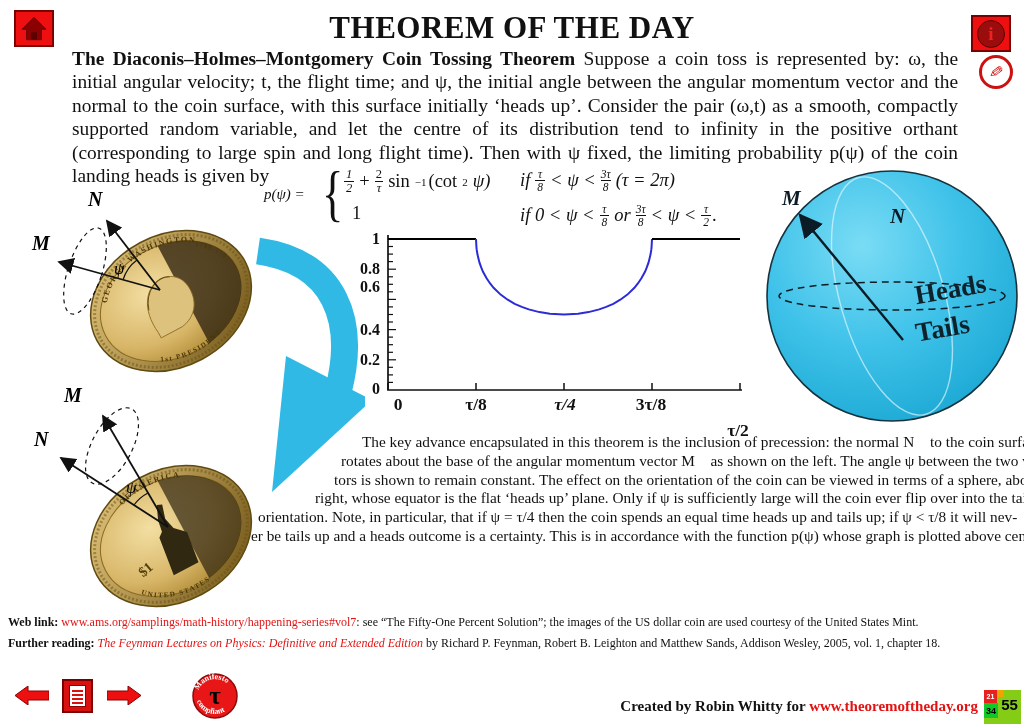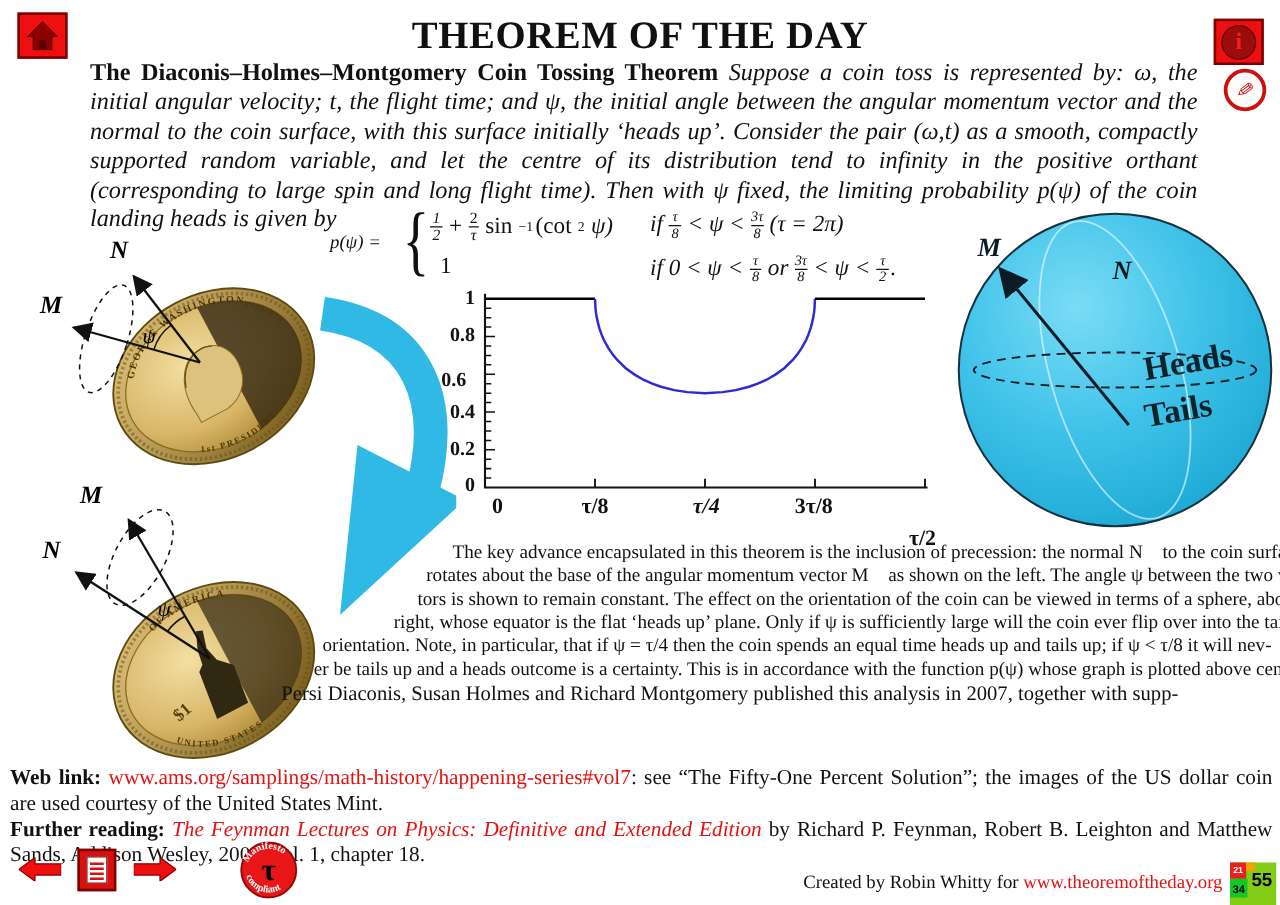--- a/index.html
+++ b/index.html
@@ -4,21 +4,21 @@
 <style>
   html,body{margin:0;padding:0;background:#888;}
   .page{position:relative;width:1024px;height:724px;background:#ffffff;overflow:hidden;
         font-family:"Liberation Serif",serif;color:#111;margin:0 auto;}
   .abs{position:absolute;}
   .title{position:absolute;left:0;top:10px;width:1024px;text-align:center;
          font-size:31px;font-weight:bold;letter-spacing:.5px;font-family:Liberation Serif, serif;}
   .statement{position:absolute;left:72px;top:47px;width:886px;font-size:19.4px;
              line-height:23.4px;text-align:justify;}
   .statement .name{font-weight:bold;font-style:normal;}
-  .statement .body{font-style:italic;}
+  .statement .body{}
   .btn-square{position:absolute;width:40px;height:37px;background:#ee1010;
               border:2px solid #7a0000;box-sizing:border-box;display:flex;
               align-items:center;justify-content:center;cursor:pointer;}
   .info-circle{width:26px;height:26px;border-radius:50%;background:#9b0d0d;border:1px solid #5f0000;
                display:flex;align-items:center;justify-content:center;}
   .info-circle span{color:#ee2222;font-size:19px;font-weight:bold;font-family:"Liberation Serif",serif;}
   .pencil{position:absolute;left:979px;top:55px;width:28px;height:28px;border-radius:50%;
           background:#fff;border:3px solid #cc1111;display:flex;align-items:center;justify-content:center;cursor:pointer;}
   .pencil span{color:#cc1111;font-size:17px;transform:scaleX(-1) rotate(-8deg);}
   
@@ -29,26 +29,26 @@
       font-style:italic;line-height:1.05;vertical-align:middle;}
   .fr .dn{border-top:1px solid #111;padding:0 2px;}
   .brace{position:absolute;font-size:62px;font-weight:400;transform:scaleX(.72);transform-origin:left center;}
   
   .graph{position:absolute;left:340px;top:224px;width:436px;height:202px;}
   .graph .yl{position:absolute;width:34px;text-align:right;font-size:16px;font-weight:bold;}
   .graph .xl{position:absolute;width:60px;text-align:center;font-size:17.5px;font-weight:bold;}
   
   .line{position:absolute;white-space:nowrap;font-size:15.3px;}
   .pline{position:absolute;white-space:nowrap;font-size:16.5px;}
-  .links{position:absolute;left:8px;top:612px;width:1010px;font-size:17px;line-height:20.8px;text-align:justify;}
+  .links{position:absolute;left:8px;top:612px;width:1010px;font-size:12px;line-height:20.8px;text-align:justify;}
   .links p{margin:0;}
   .links .lbl{font-weight:bold;}
   .links .red{color:#e31212;}
   .links .redit{color:#e31212;font-style:italic;}
-  .footer{position:absolute;left:500px;top:698px;width:478px;text-align:right;font-size:15px;}
+  .footer{position:absolute;left:500px;top:698px;width:478px;text-align:right;font-size:15px;font-weight:bold;}
   .footer .site{color:#e31212;cursor:pointer;}
   
   .arrow-svg{position:absolute;cursor:pointer;}
   .list-icon{position:absolute;left:62px;top:679px;width:31px;height:34px;background:#d81010;
              border:2px solid #7a0000;box-sizing:border-box;display:flex;align-items:center;justify-content:center;cursor:pointer;}
   .list-doc{width:17px;height:22px;background:#fff;border:1px solid #8b0000;padding:2px 1px;box-sizing:border-box;}
   .list-doc i{display:block;height:2px;background:#d81010;margin:2px 1px;}
   .fib{position:absolute;left:984px;top:690px;width:37px;height:40px;background:#84cc16;cursor:pointer;
        font-family:"Liberation Sans",sans-serif;}
   .fib div{position:absolute;display:flex;align-items:center;justify-content:center;}
@@ -160,21 +160,21 @@
         <line x1="48" y1="37.6" x2="53" y2="37.6" stroke="#111" stroke-width="1.2"></line>
         <line x1="48" y1="30.1" x2="53" y2="30.1" stroke="#111" stroke-width="1.2"></line>
         <line x1="48" y1="22.5" x2="53" y2="22.5" stroke="#111" stroke-width="1.2"></line>
         <line x1="48" y1="15.0" x2="56" y2="15.0" stroke="#111" stroke-width="1.2"></line>
         <polyline fill="none" stroke="#000000" stroke-width="2" points="48.0,15.0 136.0,15.0"></polyline>
         <polyline fill="none" stroke="#2b2bd8" stroke-width="2" points="136.0,15.0 136.4,22.6 136.7,25.7 137.4,30.1 138.5,34.8 139.5,38.7 141.3,43.7 143.0,47.8 146.6,54.3 150.1,59.5 153.6,63.8 160.6,70.6 167.7,75.7 174.7,79.8 181.8,82.9 188.8,85.4 199.4,88.1 209.9,89.7 224.0,90.5 238.1,89.7 248.6,88.1 259.2,85.4 266.2,82.9 273.3,79.8 280.3,75.7 287.4,70.6 294.4,63.8 297.9,59.5 301.4,54.3 305.0,47.8 306.7,43.7 308.5,38.7 309.5,34.8 310.6,30.1 311.3,25.7 311.6,22.6 312.0,15.0"></polyline>
         <polyline fill="none" stroke="#000000" stroke-width="2" points="312.0,15.0 400.0,15.0"></polyline>
       </svg>
     <span class="yl" style="left:6px;top:6px;">1</span>
     <span class="yl" style="left:6px;top:36px;">0.8</span>
-    <span class="yl" style="left:6px;top:72px;text-align:center;">0.6</span>
+    <span class="yl" style="left:6px;top:54px;">0.6</span>
     <span class="yl" style="left:6px;top:97px;">0.4</span>
     <span class="yl" style="left:6px;top:127px;">0.2</span>
     <span class="yl" style="left:6px;top:156px;">0</span>
     <span class="xl" style="left:28px;top:170px;">0</span>
     <span class="xl" style="left:106px;top:170px;">τ/8</span>
     <span class="xl" style="left:195px;top:170px;font-style:italic;">τ/4</span>
     <span class="xl" style="left:281px;top:170px;">3τ/8</span>
     <span class="xl" style="left:368px;top:168px;margin-top:28px;">τ/2</span>
   </div>
 
@@ -282,21 +282,20 @@
     <text x="184" y="172" font-size="27" font-weight="bold" fill="#0e222c" text-anchor="middle" transform="rotate(-10 184 172)">Tails</text>
   </svg>
 
   <div class="line" style="left:362px;top:433px;">The key advance encapsulated in this theorem is the inclusion of precession: the normal N⃗ to the coin surface</div>
   <div class="line" style="left:341px;top:452px;">rotates about the base of the angular momentum vector M⃗ as shown on the left.  The angle ψ between the two vec-</div>
   <div class="line" style="left:334px;top:471px;">tors is shown to remain constant. The effect on the orientation of the coin can be viewed in terms of a sphere, above</div>
   <div class="line" style="left:315px;top:489px;">right, whose equator is the flat ‘heads up’ plane.  Only if ψ is sufficiently large will the coin ever flip over into the tails</div>
   <div class="line" style="left:258px;top:508px;">orientation.  Note, in particular, that if ψ = τ/4 then the coin spends an equal time heads up and tails up; if ψ &lt; τ/8 it will nev-</div>
   <div class="line" style="left:251px;top:527px;">er be tails up and a heads outcome is a certainty. This is in accordance with the function p(ψ) whose graph is plotted above centre.</div>
 
-  <div class="pline" style="left:225px;top:545px;">Persi Diaconis, Susan Holmes and Richard Montgomery published this analysis in 2007, together with supp-</div>
 
   <div class="links">
     <p><span class="lbl">Web link:</span> <span class="red">www.ams.org/samplings/math-history/happening-series#vol7</span><span>: see “The Fifty-One Percent Solution”; the images of the US dollar coin are used courtesy of the United States Mint.</span></p>
     <p><span class="lbl">Further reading:</span> <span class="redit">The Feynman Lectures on Physics: Definitive and Extended Edition</span><span> by Richard P. Feynman, Robert B. Leighton and Matthew Sands, Addison Wesley, 2005, vol. 1, chapter 18.</span></p>
   </div>
 
   <svg class="arrow-svg" style="left:15px;top:686px;" width="34" height="19">
     <polygon points="34,5 13,5 13,0 0,9.5 13,19 13,14 34,14" fill="#ee1010" stroke="#8b0000"></polygon>
   </svg>
   <div class="list-icon">

